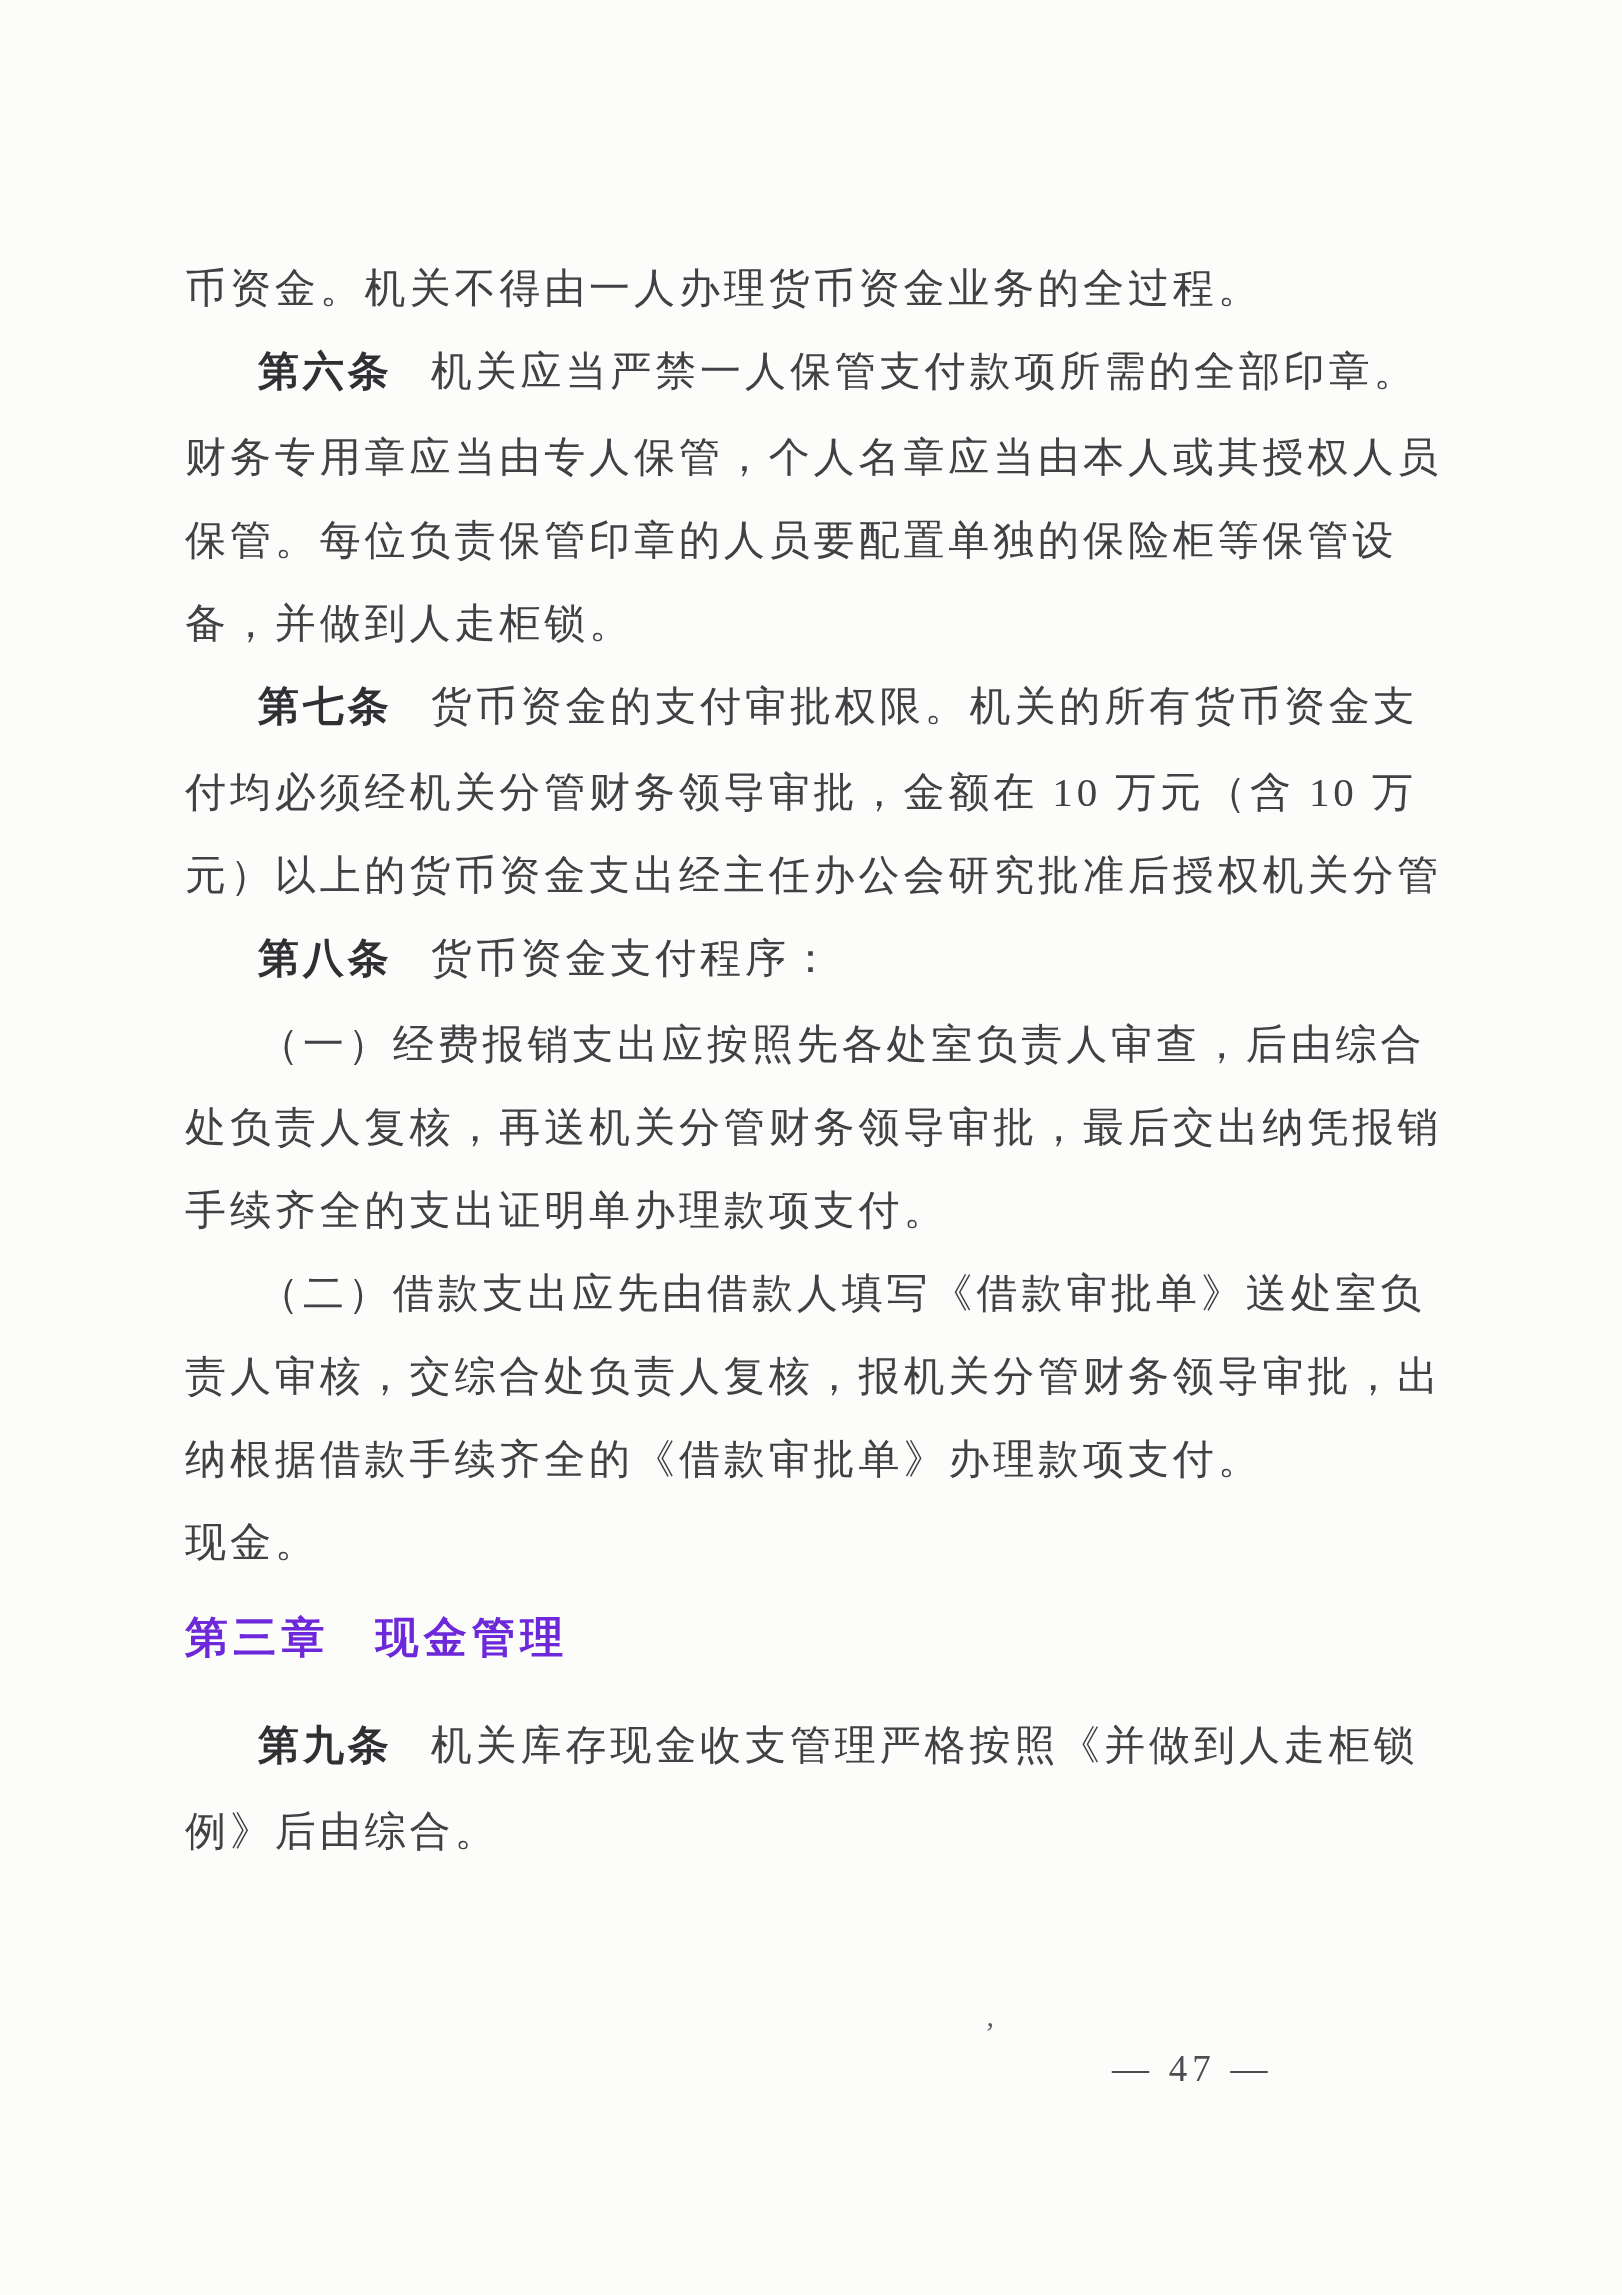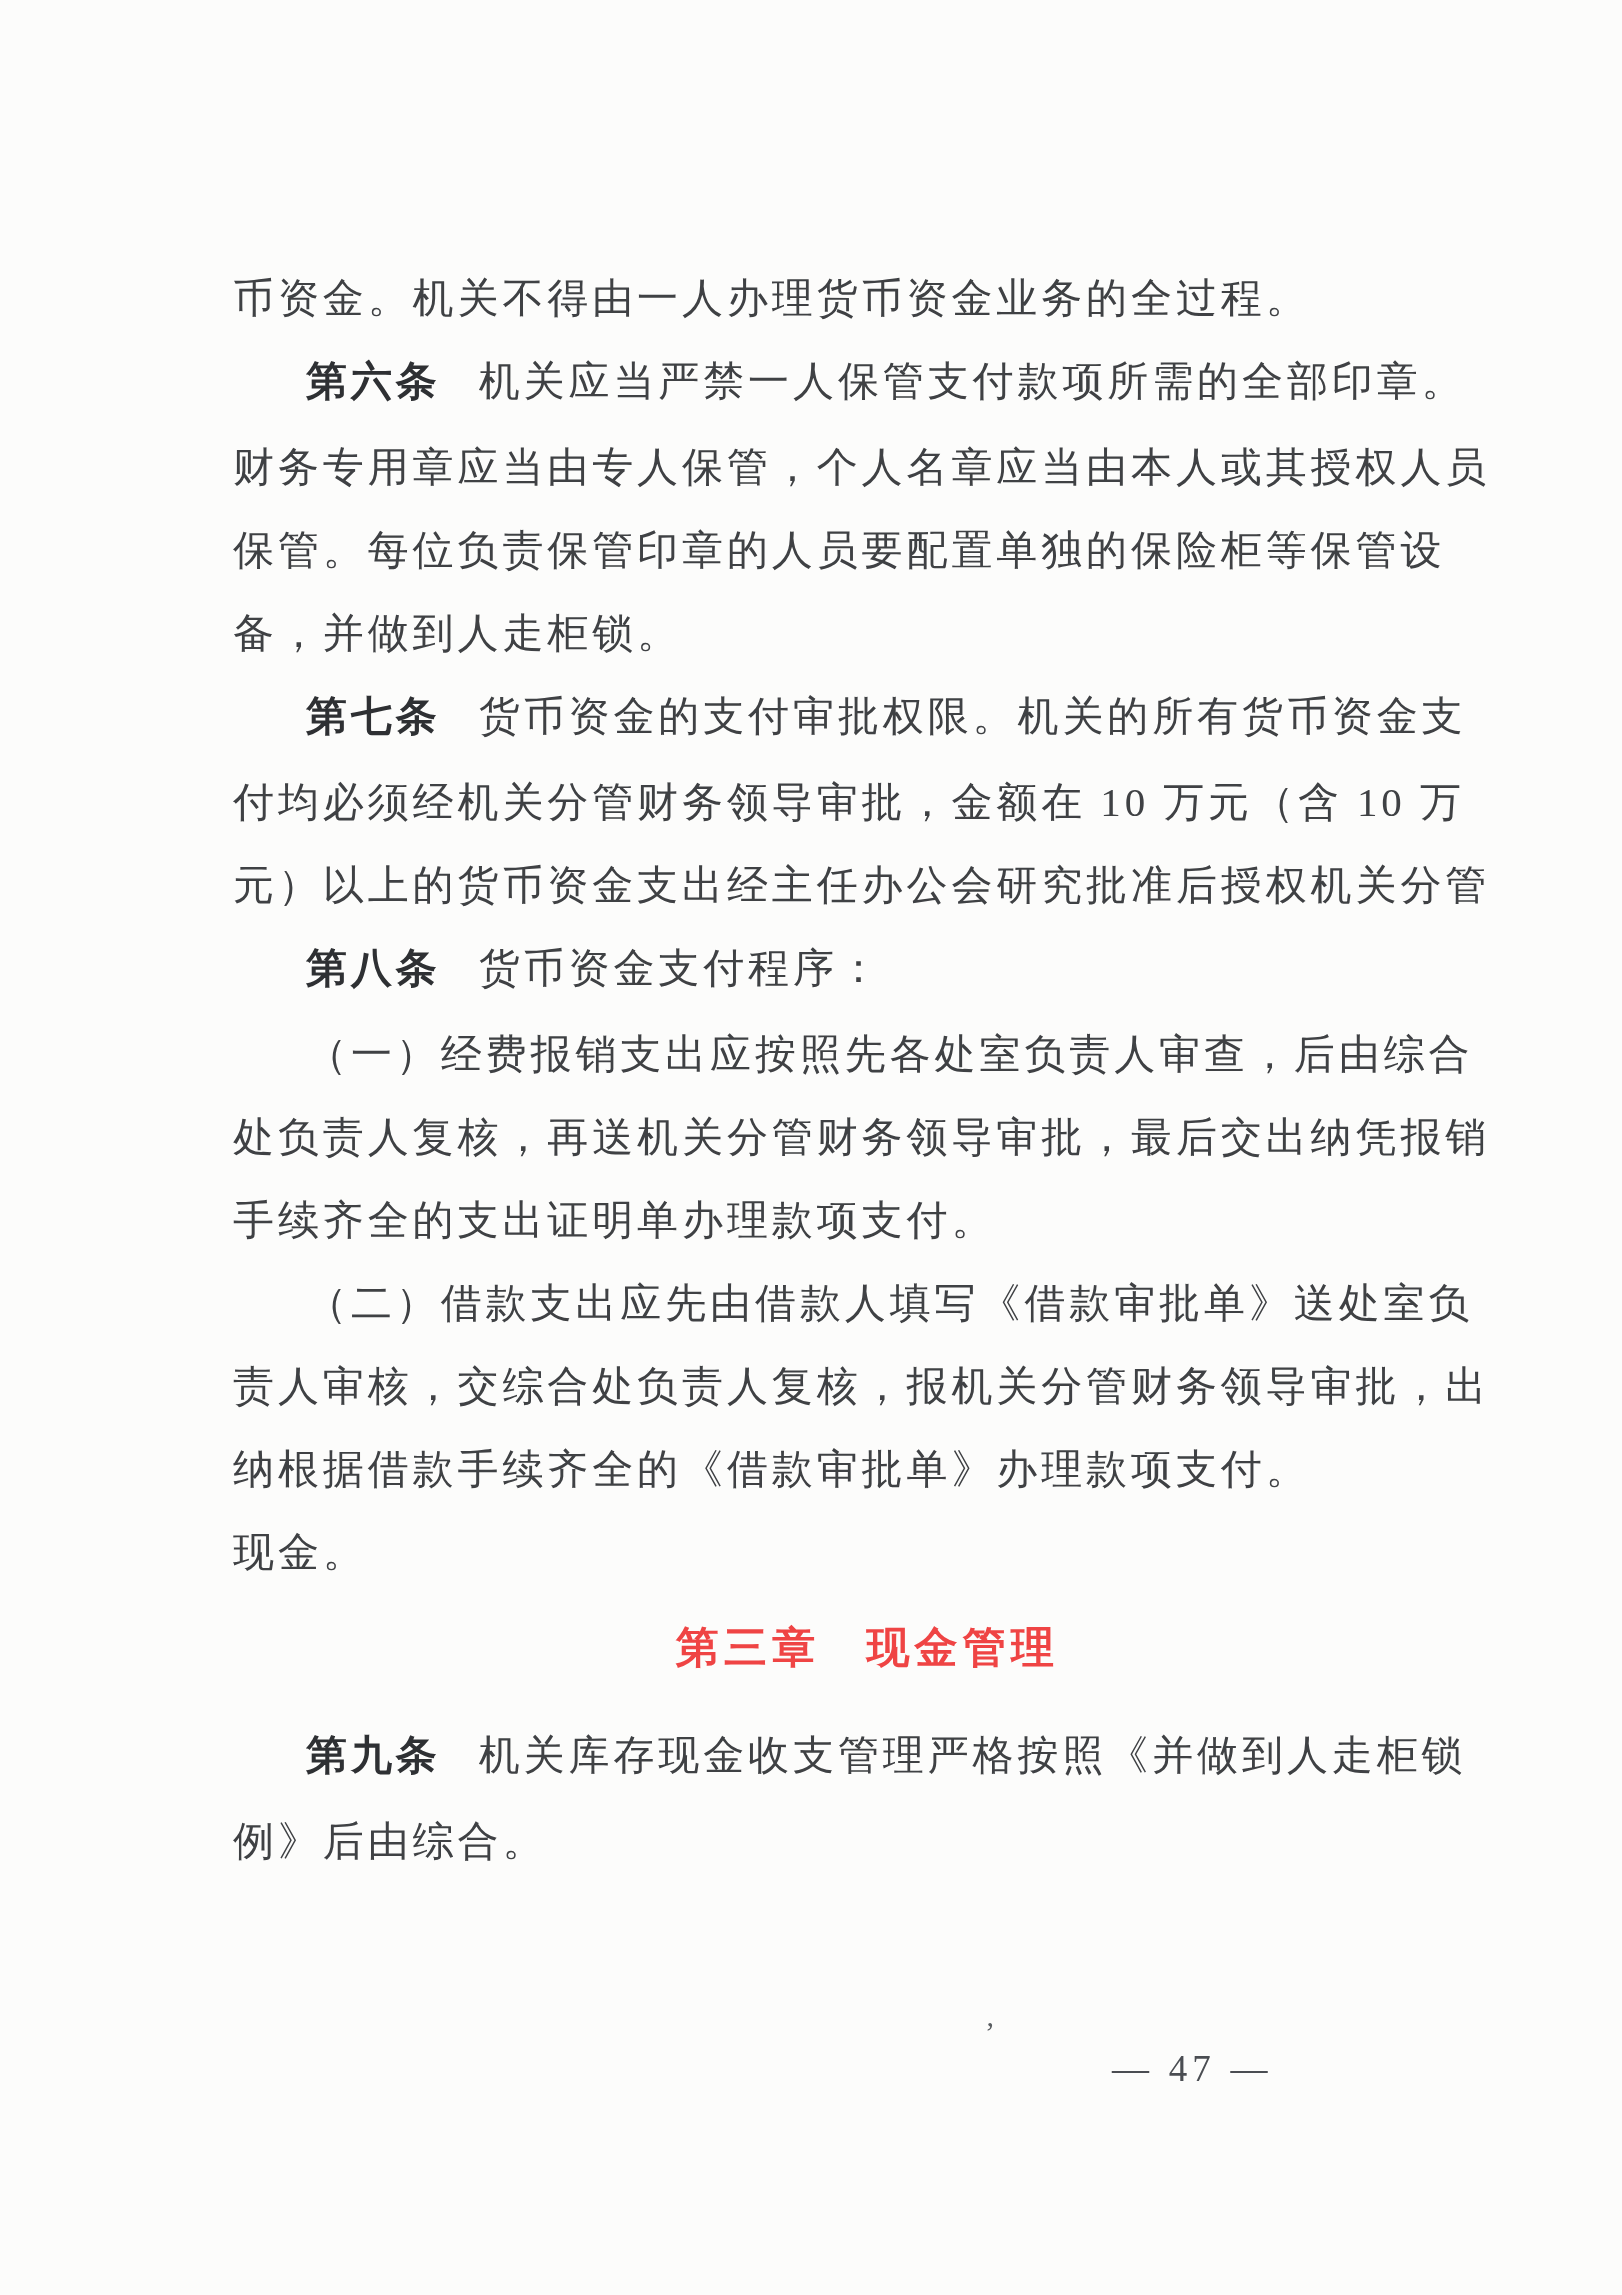--- a/index.html
+++ b/index.html
@@ -12,48 +12,47 @@
     width: 1622px;
     height: 2295px;
     background: #fcfcfb;
     font-family: "Liberation Serif", "DejaVu Serif", serif;
     color: #3f4144;
     overflow: hidden;
   }
   .content {
     position: absolute;
     left: 185px;
-    top: 257px;
+    top: 247px;
     width: 1269px;
-    margin-left: 48px;
   }
   .line {
     font-size: 41px;
     line-height: 83px;
     letter-spacing: 3.9px;
     white-space: nowrap;
   }
   .line.ind {
     padding-left: 73px;
   }
   .term {
     font-weight: bold;
     font-family: Liberation Mono, monospace;
     color: #2e3033;
   }
   .term:not(:empty) {
     margin-right: 38px;
   }
   .chapter {
-    text-align: center;
+    text-align: left;
     font-size: 43px;
     line-height: 83px;
     font-weight: bold;
     font-family: "Liberation Sans", "DejaVu Sans", sans-serif;
-    color: #ef4444;
+    color: #6d28d9;
     letter-spacing: 5.2px;
     margin-top: 11.8px;
     margin-bottom: 25px;
     white-space: nowrap;
   }
   .chapter .chap-num {
     margin-right: 46px;
   }
   .page-number {
     position: absolute;

